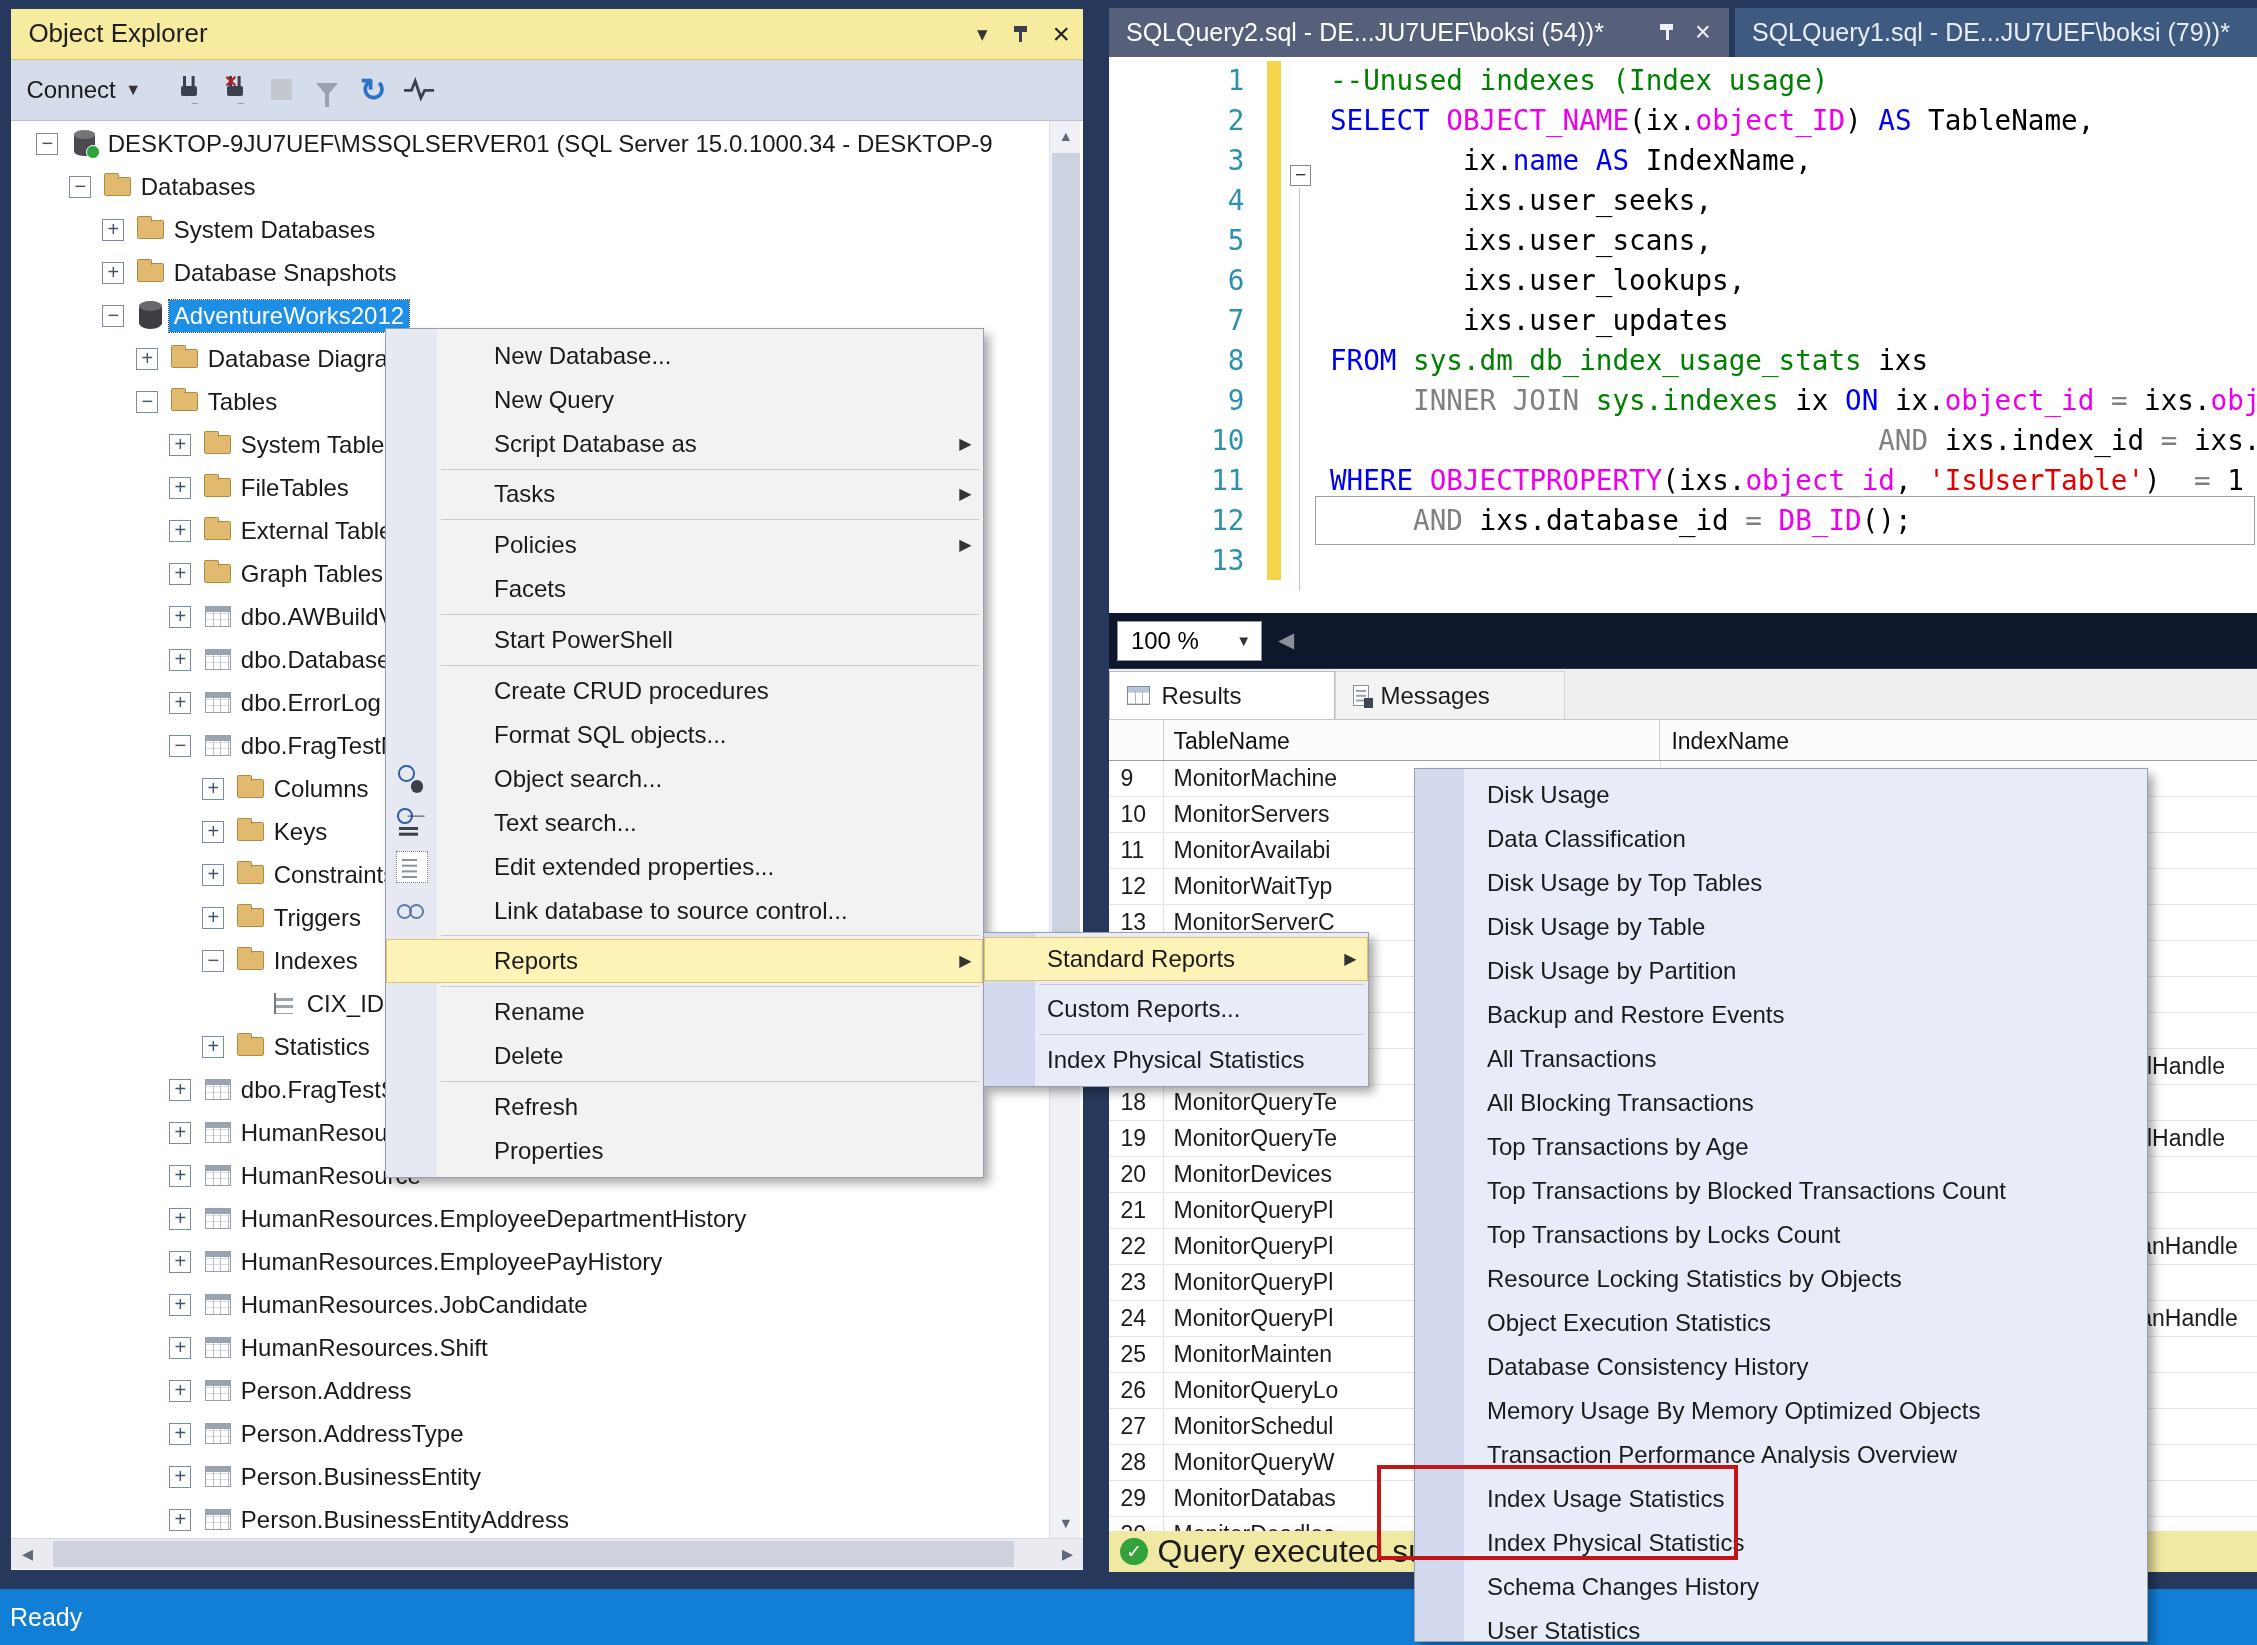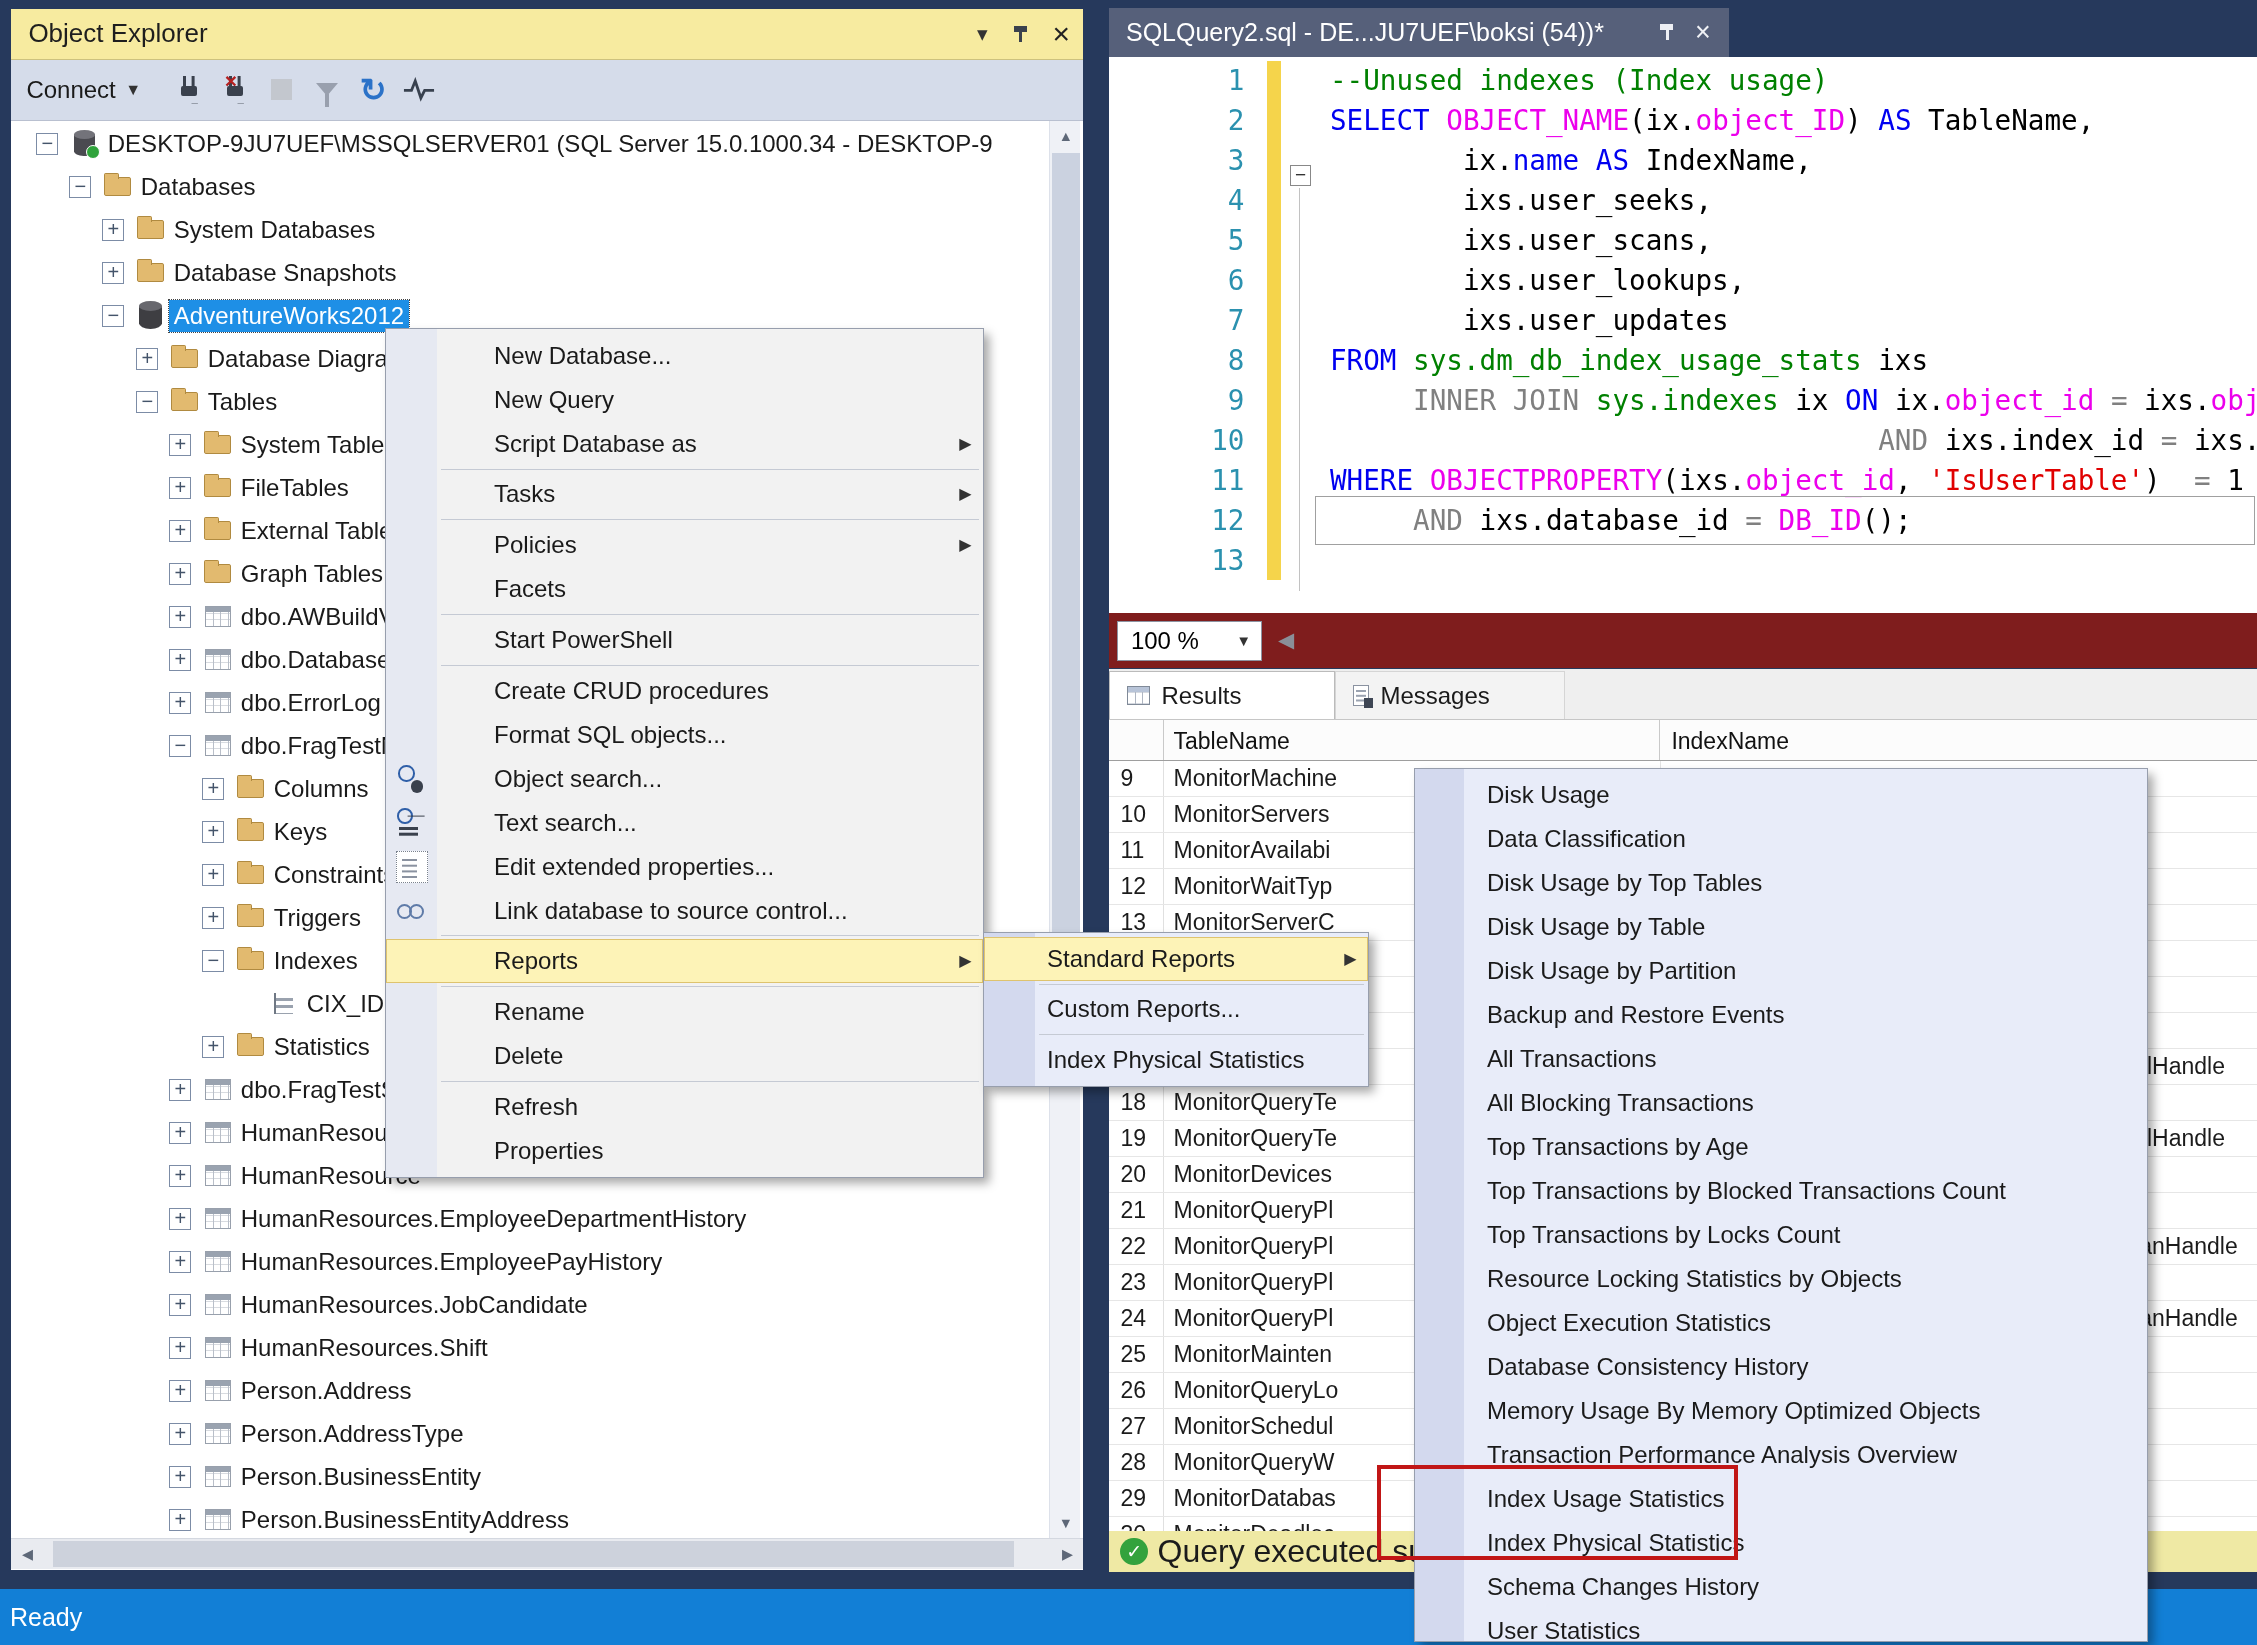--- a/index.html
+++ b/index.html
@@ -85,21 +85,21 @@
   .c-body { margin-left:78px; white-space:pre; }
   .tok-c { color:#008000; } .tok-k { color:#0000F0; } .tok-g { color:#808080; }
   .tok-m { color:#EC00EC; } .tok-s { color:#008000; } .tok-r { color:#E00000; } .tok-t { color:#000; }
   #mod-bar { left:158px; top:3.8px; width:14.3px; height:519px; background:#F5D44B; }
   #fold-box { left:181px; top:108px; width:21px; height:21px; border:1px solid #888; background:#fff;
               color:#333; font-size:19px; line-height:18px; text-align:center; }
   #fold-guide { left:190px; top:131px; width:1px; height:403px; background:#C2C2C2; }
   #stmt-box { left:206px; top:439px; width:940px; height:49px; border:1px solid #A0A0A0; }
 
   
-  #zoom-band { left:1109px; top:613px; width:1149px; height:55px; background:#7f1d1d; }
+  #zoom-band { left:1109px; top:613px; width:1149px; height:55px; background:#0f172a; }
   #zoom-box { left:7.6px; top:7.6px; width:145px; height:40px; background:#fff; border:1px solid #8C93A2;
               font-size:24px; display:flex; align-items:center; padding-left:13.3px; }
   #zoom-box .chev-down { position:absolute; right:9.5px; font-size:15px; }
   #hsb2-arrow { left:169px; top:15px; font-size:21px; color:#8A8F98; }
   #results-tabs { left:1109px; top:669px; width:1149px; height:50px; background:#EFEFEF; }
   .rtab { position:absolute; top:1.9px; height:49px; display:flex; align-items:center; gap:11.4px;
           font-size:24px; color:#1A1A1A; padding:0 17px; }
   #rtab-results { left:0; width:226px; background:#fff; border:1px solid #BBB; border-bottom:none; }
   #rtab-messages { left:226px; width:230px; border:1px solid #D5D5D5; border-bottom:none; background:#F3F3F3; }
   .res-icon { width:23px; height:19px; border:1px solid #808A98;
@@ -458,20 +458,23 @@
     </div>
   </aside>
 
   <div class="abs doc-tab" id="tab1">
     <span>SQLQuery2.sql - DE...JU7UEF\boksi (54))*</span>
     <span class="tab-icons">
       <span class="pin w"></span>
       <span class="close-x w">×</span>
     </span>
   </div>
+  <div class="abs doc-tab" id="tab2">
+    <span>SQLQuery1.sql - DE...JU7UEF\boksi (79))*</span>
+  </div>
 
   <div class="abs" id="editor">
     <div id="code-lines">
 
     <div class="cl">
           <span class="c-ln">1</span>
           <span class="c-body"><span class="tok-c">--Unused indexes (Index usage)</span></span>
         </div>
         <div class="cl">
           <span class="c-ln">2</span>

